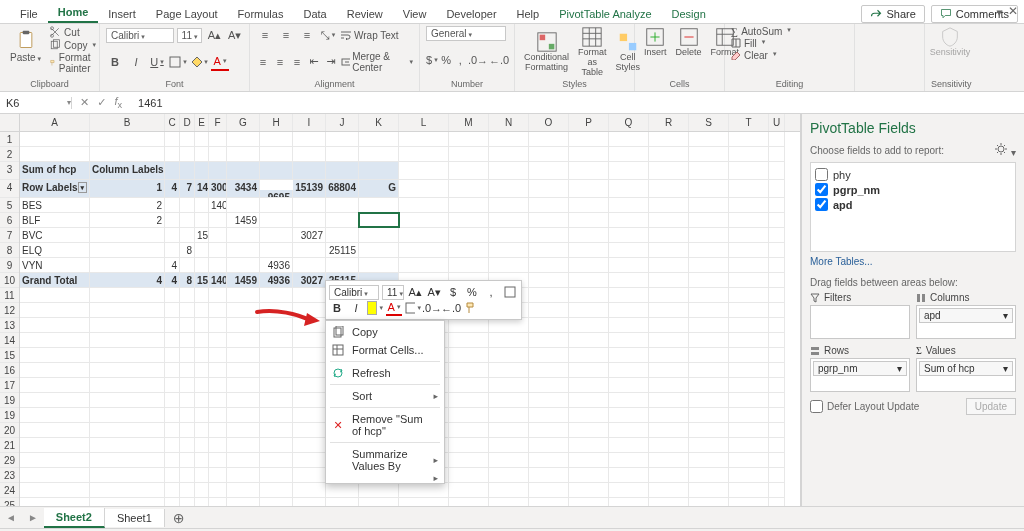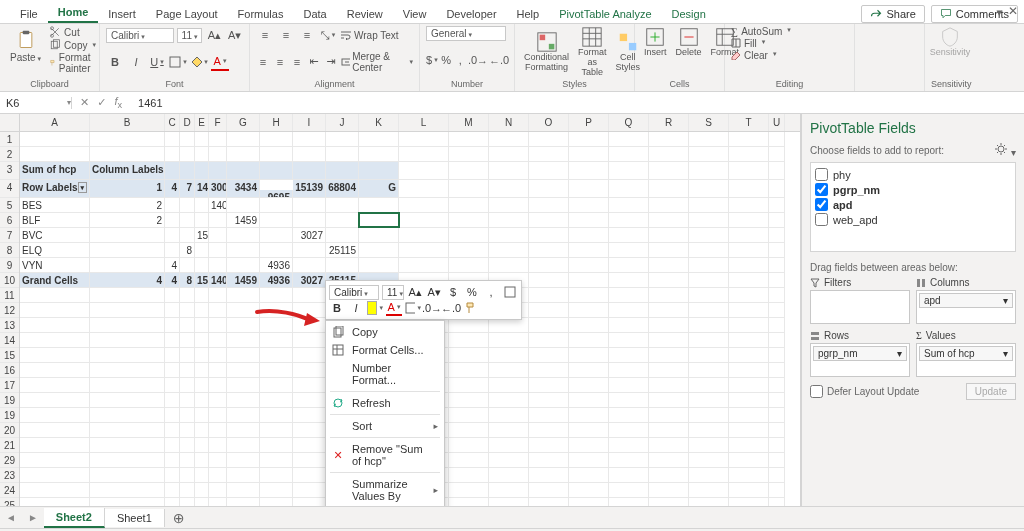--- a/index.html
+++ b/index.html
@@ -603,21 +603,21 @@
             <div class="cell" style="width: 40px;"></div>
             <div class="cell" style="width: 40px;"></div>
             <div class="cell" style="width: 40px;"></div>
             <div class="cell" style="width: 40px;"></div>
             <div class="cell" style="width: 40px;"></div>
             <div class="cell" style="width: 40px;"></div>
             <div class="cell" style="width: 40px;"></div>
             <div class="cell" style="width: 16px;"></div>
           </div>
           <div class="crow" id="r10">
-            <div class="cell pv-total" style="width: 70px;">Grand Cells</div>
+            <div class="cell pv-total" style="width: 70px;">Grand Total</div>
             <div class="cell pv-total num" style="width: 75px;">4</div>
             <div class="cell pv-total num" style="width: 15px;">4</div>
             <div class="cell pv-total num" style="width: 15px;">8</div>
             <div class="cell pv-total num" style="width: 14px;">15</div>
             <div class="cell pv-total num" style="width: 18px;">1407</div>
             <div class="cell pv-total num" style="width: 33px;">1459</div>
             <div class="cell pv-total num" style="width: 33px;">4936</div>
             <div class="cell pv-total num" style="width: 33px;">3027</div>
             <div class="cell pv-total num" style="width: 33px;">25115</div>
             <div class="cell pv-total num" style="width: 40px;"></div>
@@ -1029,23 +1029,20 @@
         </div>
       <div class="mi">
           <span class="ic">
             <svg width="12" height="12">
               <rect x="1" y="1" width="10" height="10" fill="none" stroke="#666"></rect>
               <path d="M1 5h10M5 1v10" stroke="#666"></path>
             </svg>
           </span>
           <span>Format Cells...</span>
         </div>
-      <div class="mi">
-          <span>Number Format...</span>
-        </div>
       <div class="sep"></div>
       <div class="mi">
           <span class="ic">
             <svg width="12" height="12">
               <path d="M2 6a4 4 0 018 0M10 6a4 4 0 01-8 0" fill="none" stroke="#2a8"></path>
               <path d="M9 2l1 2-2 1M3 10l-1-2 2-1" stroke="#2a8" fill="none"></path>
             </svg>
           </span>
           <span>Refresh</span>
         </div>
@@ -1093,25 +1090,22 @@
           <span>phy</span>
         </label>
         <label>
           <input type="checkbox" checked="" style="">
           <span style="font-weight: 600;">pgrp_nm</span>
         </label>
         <label>
           <input type="checkbox" checked="" style="">
           <span style="font-weight: 600;">apd</span>
         </label>
-        <label>
-          <input type="checkbox" style="">
-          <span>web_apd</span>
-        </label>
       </div>
+    <div class="more">More Tables...</div>
     <div class="drag-lbl">Drag fields between areas below:</div>
     <div class="areas">
       <div class="area">
         <div class="ah">
             <svg width="10" height="10">
               <path d="M1 1h8L6 5v4l-2-1V5z" fill="none" stroke="#666"></path>
             </svg>
             <span>Filters</span>
           </div>
         <div class="box"></div>

